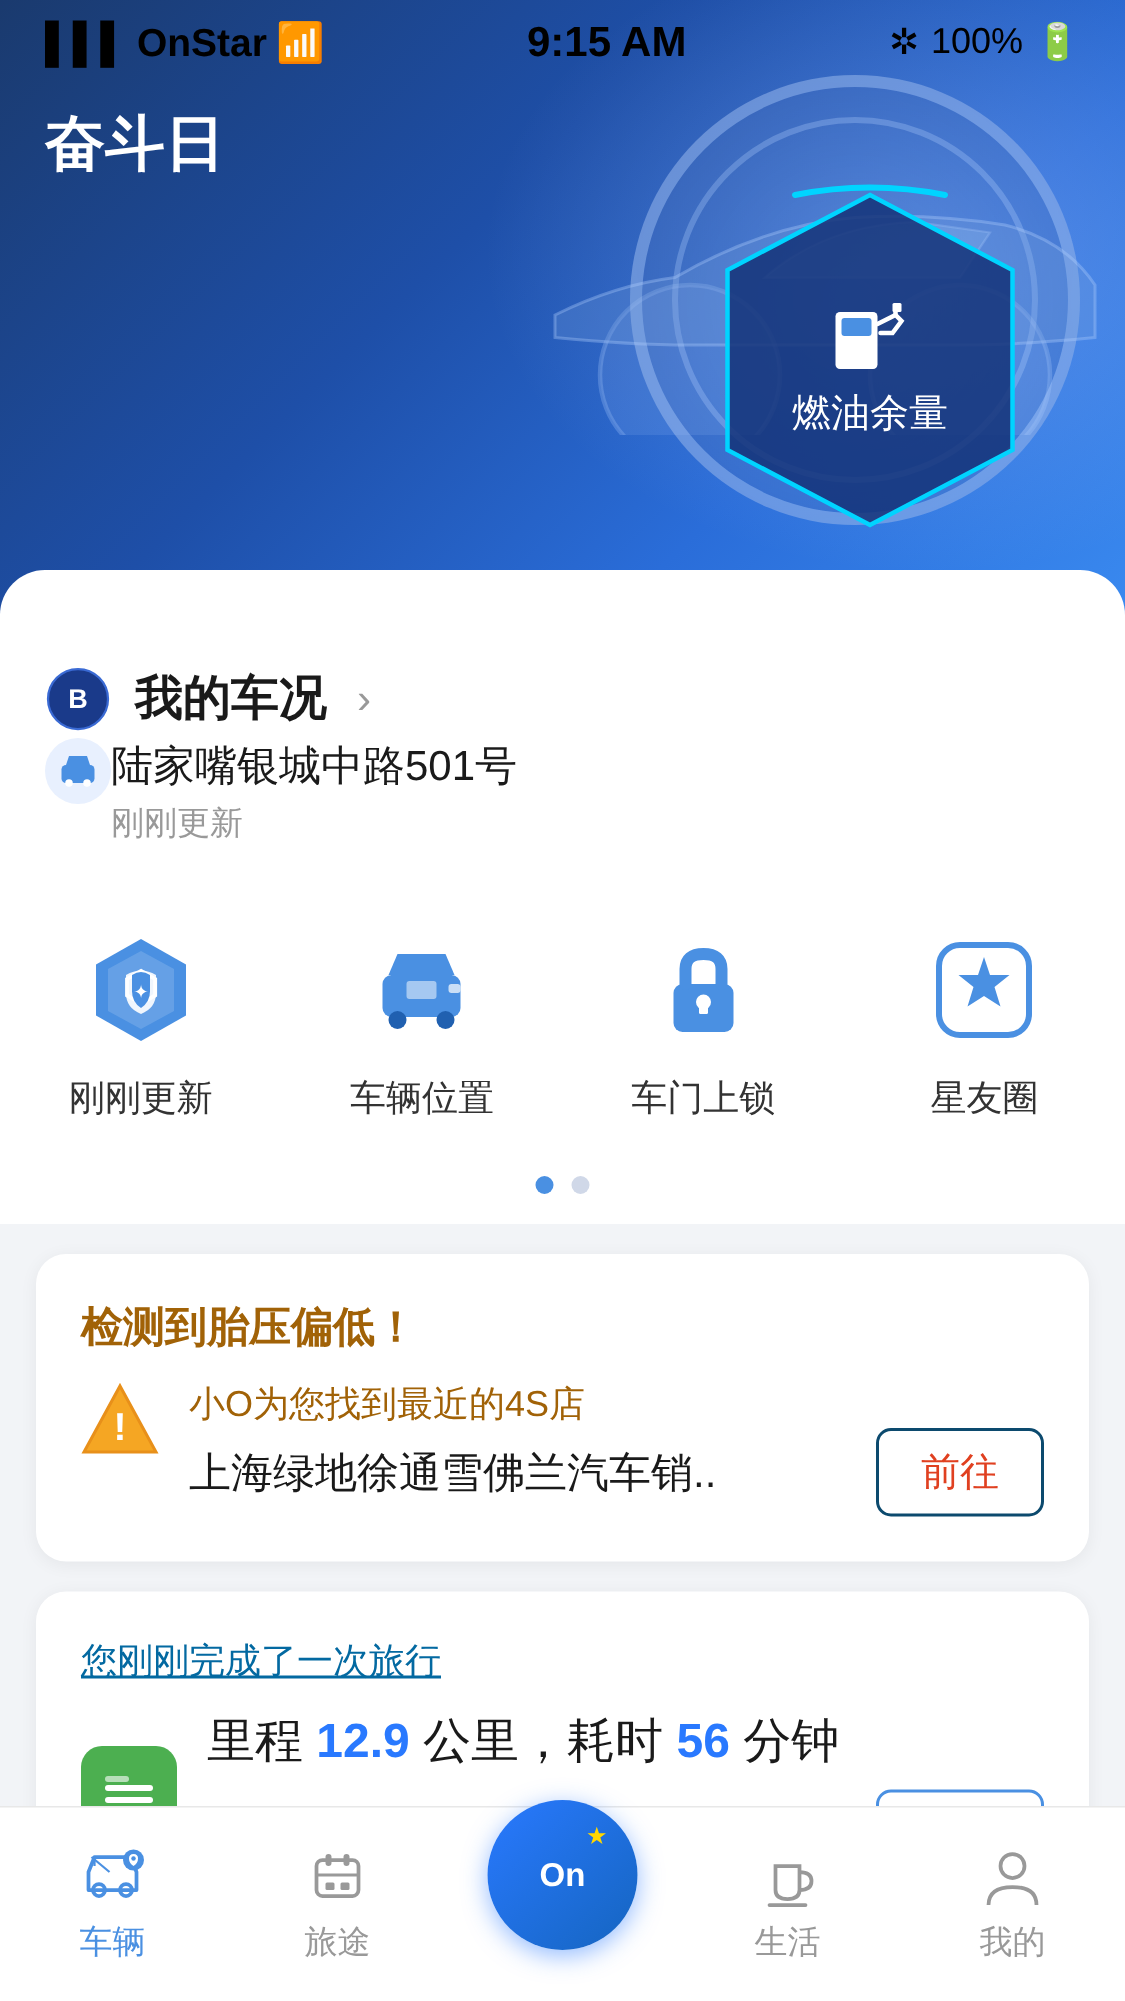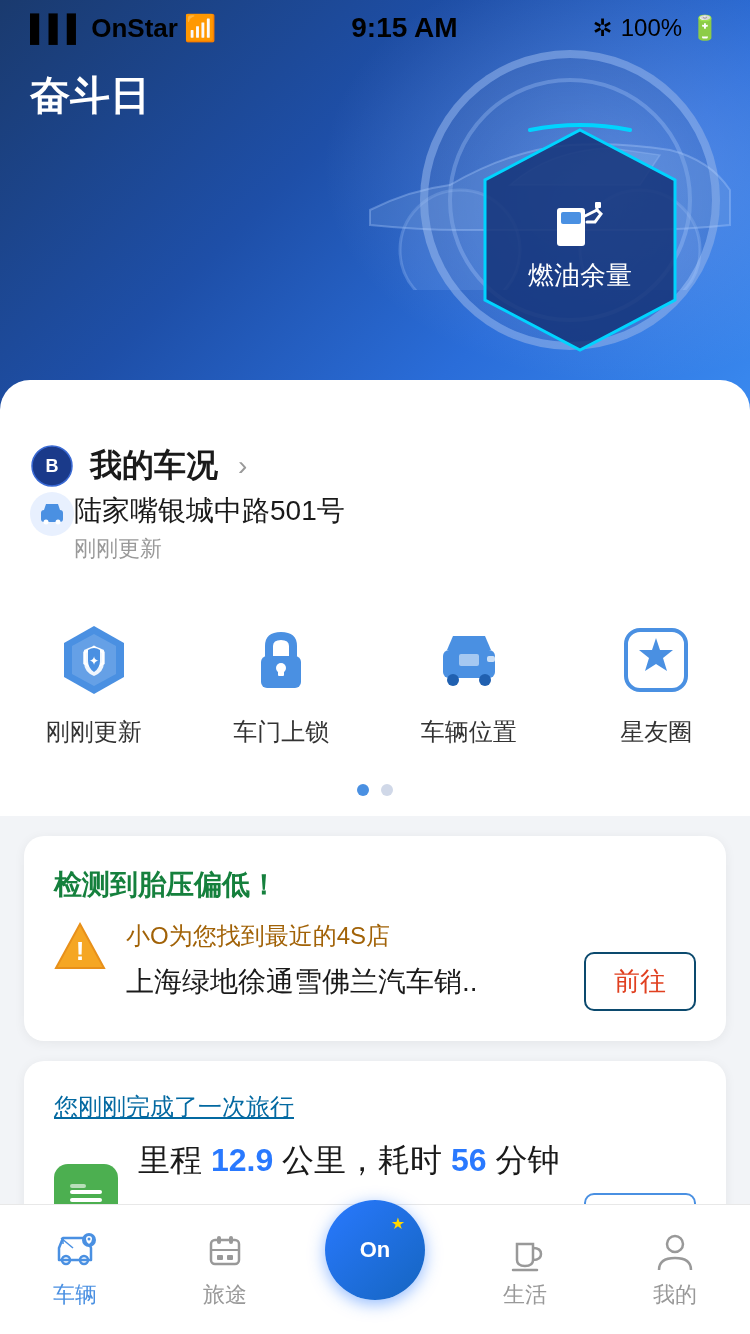--- a/index.html
+++ b/index.html
@@ -210,21 +210,21 @@
 
     
     .card {
       background: #fff;
       border-radius: 20px;
       margin: 20px 24px;
       padding: 30px;
       box-shadow: 0 2px 12px rgba(0,0,0,0.06);
     }
     .alert-title {
-      color: #15803d;
+      color: #a16207;
       font-size: 28px;
       font-weight: 600;
       margin-bottom: 16px;
     }
     .alert-body {
       display: flex;
       align-items: flex-start;
       gap: 20px;
     }
     .alert-icon-wrap {
@@ -484,45 +484,45 @@
         <path d="M32,28 Q38,24 44,28 L44,39 Q44,46 38,50 Q32,46 32,39 Z" fill="#4a90e2"></path>
         <text x="38" y="43" text-anchor="middle" fill="white" font-size="12">✦</text>
       </svg>
     </div>
     <span class="action-label">刚刚更新</span>
   </div>
 
   <div class="action-item">
     <div class="action-icon-wrap">
       <svg width="76" height="76" viewBox="0 0 76 76">
-
-        <rect x="18" y="34" width="40" height="32" rx="6" fill="#4a90e2"></rect>
-
-        <path d="M26,34 L26,24 Q26,14 38,14 Q50,14 50,24 L50,34" fill="none" stroke="#4a90e2" stroke-width="8" stroke-linecap="round"></path>
-
-        <circle cx="38" cy="46" r="5" fill="white"></circle>
-        <rect x="35" y="46" width="6" height="8" rx="1" fill="white"></rect>
-      </svg>
-    </div>
-    <span class="action-label">车门上锁</span>
-  </div>
-
-  <div class="action-item">
-    <div class="action-icon-wrap">
-      <svg width="76" height="76" viewBox="0 0 76 76">
         <rect x="12" y="28" width="52" height="28" rx="6" fill="#4a90e2"></rect>
         <path d="M16,28 L22,14 L54,14 L60,28" fill="#4a90e2"></path>
         <circle cx="22" cy="58" r="6" fill="#2060b0"></circle>
         <circle cx="54" cy="58" r="6" fill="#2060b0"></circle>
         <rect x="28" y="32" width="20" height="12" rx="2" fill="rgba(255,255,255,0.5)"></rect>
 
         <rect x="56" y="34" width="8" height="6" rx="2" fill="rgba(255,255,255,0.7)"></rect>
       </svg>
     </div>
     <span class="action-label">车辆位置</span>
+  </div>
+
+  <div class="action-item">
+    <div class="action-icon-wrap">
+      <svg width="76" height="76" viewBox="0 0 76 76">
+
+        <rect x="18" y="34" width="40" height="32" rx="6" fill="#4a90e2"></rect>
+
+        <path d="M26,34 L26,24 Q26,14 38,14 Q50,14 50,24 L50,34" fill="none" stroke="#4a90e2" stroke-width="8" stroke-linecap="round"></path>
+
+        <circle cx="38" cy="46" r="5" fill="white"></circle>
+        <rect x="35" y="46" width="6" height="8" rx="1" fill="white"></rect>
+      </svg>
+    </div>
+    <span class="action-label">车门上锁</span>
   </div>
 
   <div class="action-item">
     <div class="action-icon-wrap">
       <svg width="76" height="76" viewBox="0 0 76 76">
         <rect x="8" y="8" width="60" height="60" rx="14" fill="none" stroke="#4a90e2" stroke-width="4"></rect>
 
         <polygon points="38,16 42,28 55,28 45,36 49,49 38,42 27,49 31,36 21,28 34,28" fill="#4a90e2"></polygon>
       </svg>
     </div>

